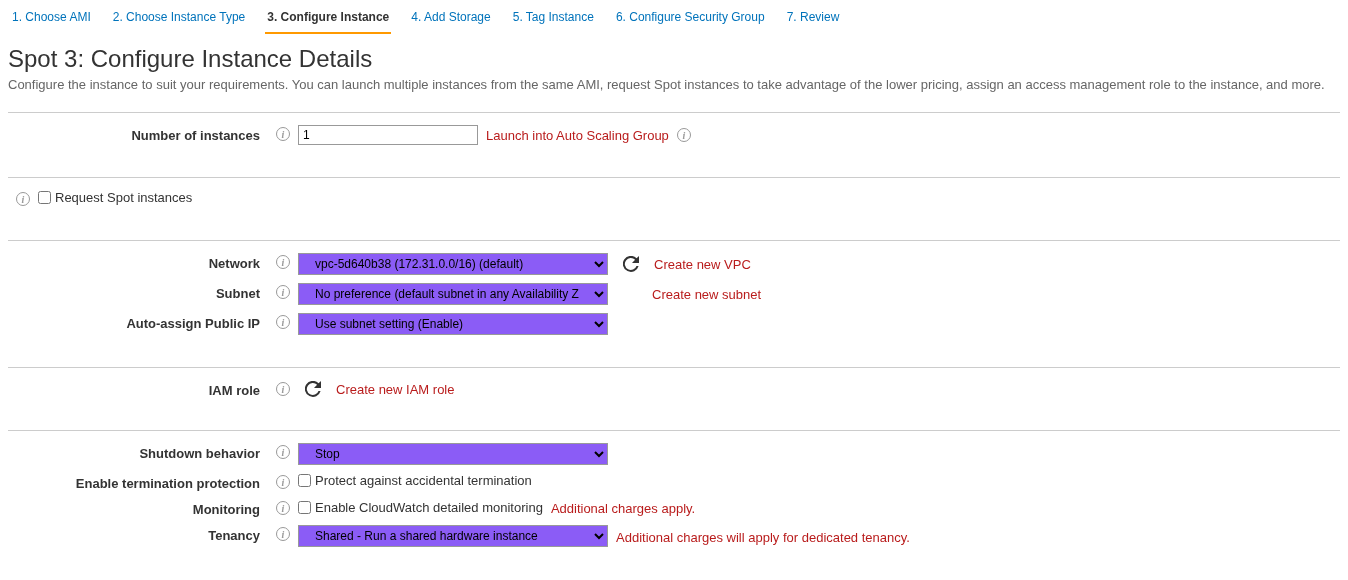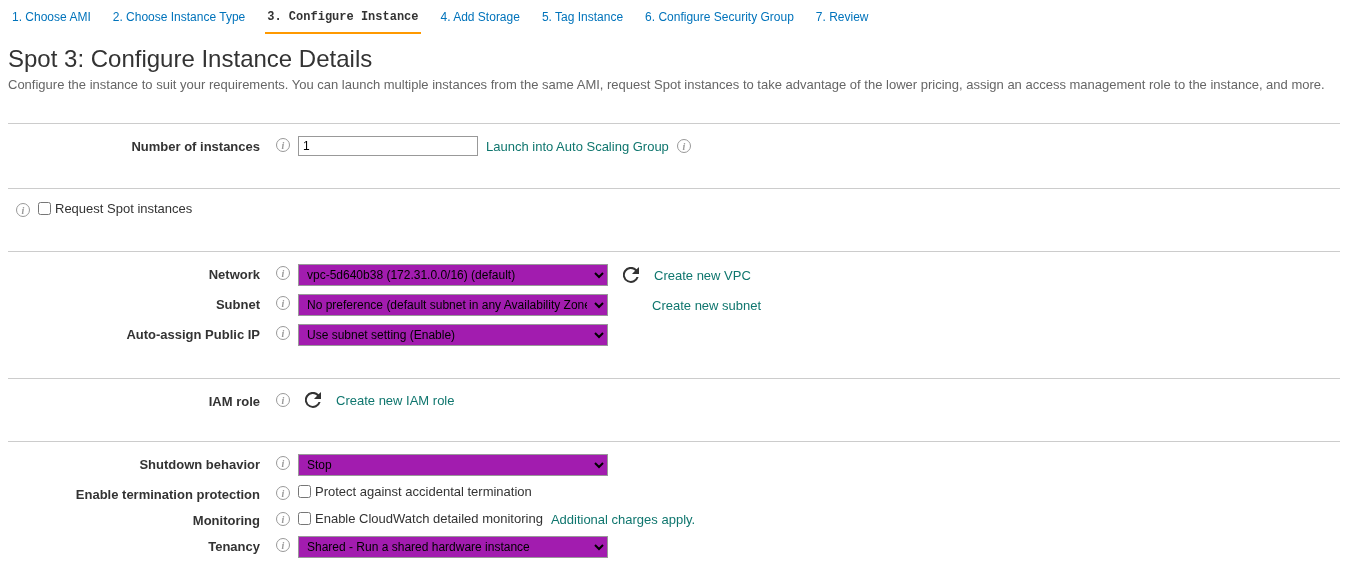--- a/index.html
+++ b/index.html
@@ -1,39 +1,39 @@
 <!DOCTYPE html>
 <html><head>
   <meta charset="utf-8">
   <style>
     * { box-sizing: border-box; margin: 0; padding: 0; }
     body { font-family: Arial, Helvetica, sans-serif; font-size: 13px; color: #333; background: #fff; width: 1348px; }
     
     .tabs { display: flex; gap: 18px; padding: 6px 10px 0; border-bottom: 1px solid transparent; }
     .tab { color: #0073bb; font-size: 12px; padding: 4px 2px 8px; cursor: pointer; white-space: nowrap; }
-    .tab.active { color: #333; font-weight: bold; border-bottom: 2px solid #f90; font-family: Liberation Mono, monospace; }
+    .tab.active { color: #333; font-weight: bold; border-bottom: 2px solid #f90; }
     
     .content { padding: 10px 8px; }
     h1 { font-size: 24px; font-weight: normal; color: #333; margin-bottom: 4px; }
-    .desc { font-size: 13px; color: #666; margin-bottom: 31px; }
+    .desc { font-size: 13px; color: #666; margin-bottom: 20px; }
     
     .form-group { border-top: 1px solid #ccc; padding: 8px 0; margin-top: 20px; }
     .form-group:first-of-type { border-top: 1px solid #ccc; }
     .form-row { display: flex; align-items: flex-start; padding: 4px 0; min-height: 26px; }
     .form-label { width: 260px; text-align: right; font-size: 13px; font-weight: bold; color: #333; padding-right: 8px; padding-top: 3px; }
     .info-col { width: 30px; display: flex; align-items: center; justify-content: center; padding-top: 2px; }
     .form-control { display: flex; align-items: center; gap: 8px; flex-wrap: wrap; }
     .info-icon { display: inline-flex; width: 14px; height: 14px; border-radius: 50%; border: 1px solid #999; color: #999; font-size: 10px; font-weight: bold; align-items: center; justify-content: center; cursor: help; font-style: italic; font-family: Georgia, serif; }
     
     input[type="text"] { height: 20px; padding: 0 4px; border: 1px solid #999; font-size: 12px; }
     input[type="text"].num { width: 180px; }
-    select { height: 22px; padding: 1px 4px; border: 1px solid #999; font-size: 12px; width: 310px; background: #a21caf; }
+    select { height: 22px; padding: 1px 12px; border: 1px solid #999; font-size: 12px; width: 310px; background: #8b5cf6; }
     input[type="checkbox"] { margin-right: 4px; vertical-align: middle; }
     
-    .link { color: #0f766e; font-size: 13px; cursor: pointer; }
+    .link { color: #b91c1c; font-size: 13px; cursor: pointer; }
     .checkbox-label { font-size: 13px; display: inline-flex; align-items: center; }
     .helper-link { display: block; margin-top: 2px; }
     
     .refresh-icon { width: 18px; height: 18px; display: inline-flex; align-items: center; justify-content: center; cursor: pointer; color: #333; font-size: 16px; margin: 0 6px; }
     
     .advanced { margin-top: 22px; border-bottom: 1px solid #ccc; padding-bottom: 10px; }
     .advanced-toggle { display: flex; align-items: center; gap: 6px; font-size: 16px; color: #333; cursor: pointer; }
     .chevron { font-size: 12px; }
     
     .footer { display: flex; justify-content: flex-end; align-items: center; gap: 10px; padding: 16px 8px; }
@@ -175,20 +175,21 @@
         <span class="link helper-link">Additional charges apply.</span>
       </div>
     </div>
     <div class="form-row">
       <div class="form-label">Tenancy</div>
       <div class="info-col">
           <span class="info-icon">i</span>
         </div>
       <div class="form-control control-stack">
         <select><option>Shared - Run a shared hardware instance</option></select>
+        <span class="link helper-link">Additional charges will apply for dedicated tenancy.</span>
       </div>
     </div>
   </div>
 
   <div class="advanced">
     <div class="advanced-toggle">
       <span class="chevron">▶</span>
       <span>Advanced Enable</span>
     </div>
   </div>

